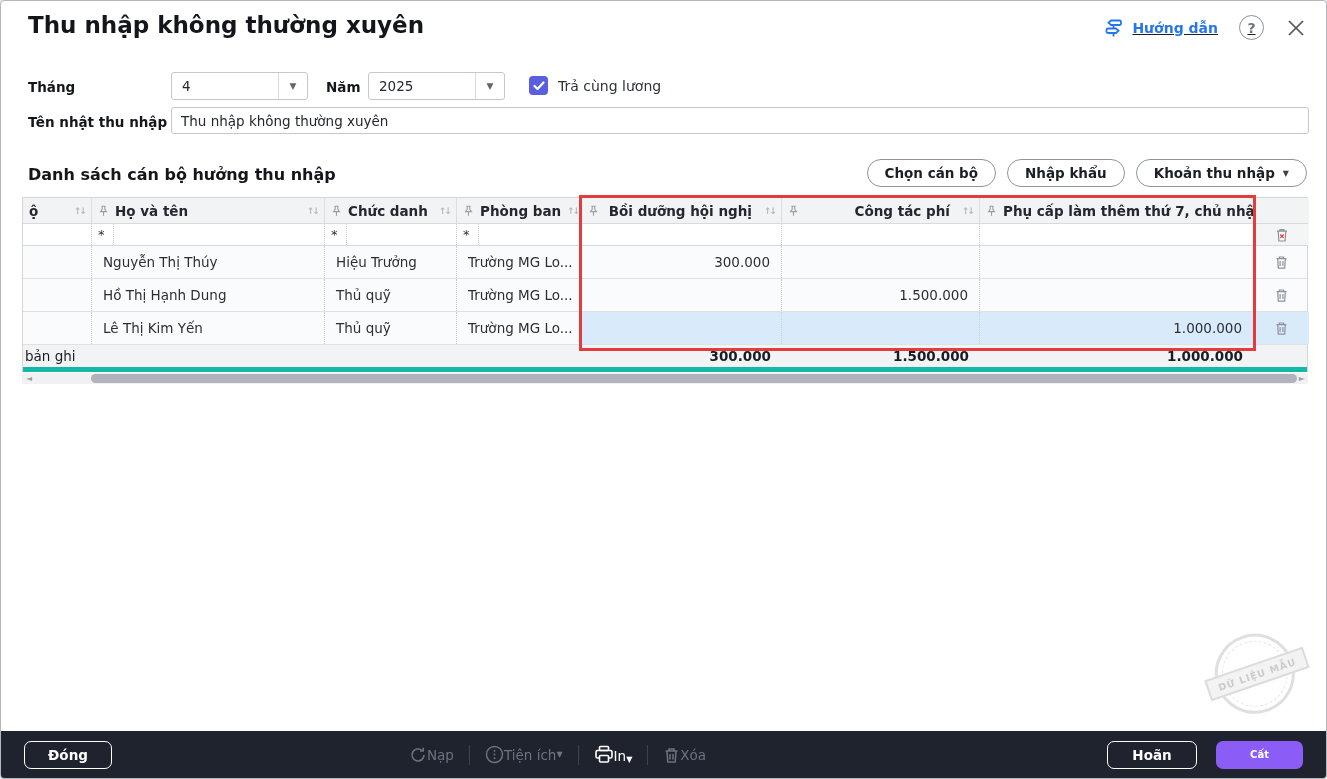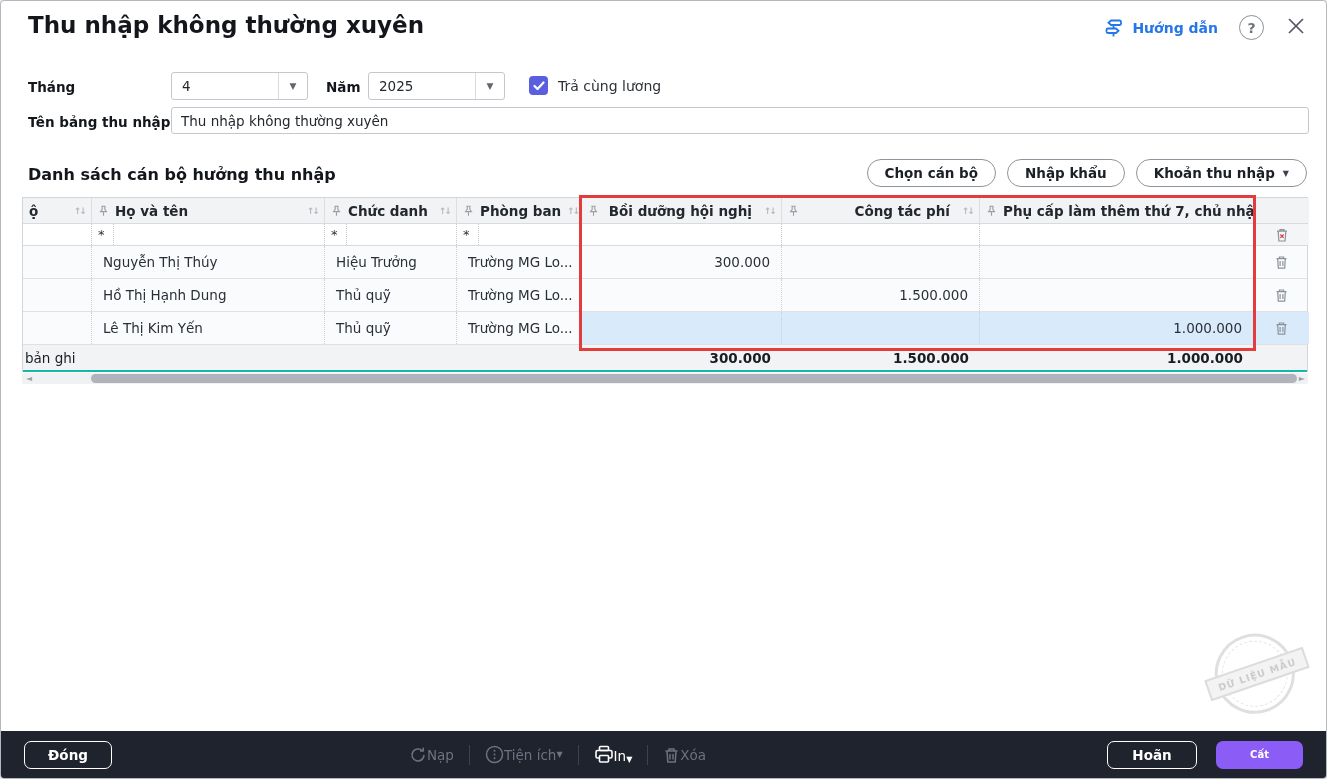--- a/index.html
+++ b/index.html
@@ -4,21 +4,21 @@
 <style>
   * { margin:0; padding:0; box-sizing:border-box; }
   html,body { width:1327px; height:779px; background:#e9e9e9; }
   body { font-family:"DejaVu Sans","Liberation Sans",sans-serif; color:#1c2026; }
 
   .dialog { position:relative; width:1327px; height:779px; background:#fff;
             border:1px solid #b4b7bd; border-radius:4px; overflow:hidden; }
 
   
   .dlg-title { position:absolute; left:27px; top:11px; font-size:23px; font-weight:bold; color:#13161b; }
-  .hdr-right { position:absolute; right:19px; top:14px; display:flex; gap:21px; }
+  .hdr-right { position:absolute; right:19px; top:14px; display:flex; align-items:center; gap:21px;text-decoration:underline; }
   .guide { display:flex; align-items:center; gap:8px; color:#2576e8; font-size:14px; font-weight:600; cursor:pointer; }
   .help-circle { width:25px; height:25px; border:1.6px solid #8b9097; border-radius:50%;
                  display:flex; align-items:center; justify-content:center;
                  color:#6d737b; font-size:14px; font-weight:bold; cursor:pointer; }
   .close-x { width:22px; height:22px; cursor:pointer; display:flex; align-items:center; justify-content:center; }
 
   
   .lbl { position:absolute; font-size:13.5px; font-weight:bold; color:#13161b; }
   .select { position:absolute; height:28px; width:137px; border:1px solid #c4c8ce; border-radius:3px;
             background:#fff; display:flex; align-items:center; cursor:pointer; }
@@ -60,21 +60,21 @@
   .frow .cell:last-child { border-right:none; background:#f4f5f7; justify-content:center; }
   .star { font-size:13px; color:#2d323a; }
   .fsep { border-left:1px dotted #c7cad0; height:100%; }
 
   .drow { height:33px; background:#fafbfc; border-bottom:1px solid #dfe1e5; }
   .drow .cell { border-right:1px dotted #ccd0d5; padding:0 11px; color:#2a2f37; }
   .drow .cell:last-child { border-right:none; justify-content:center; }
   .money { justify-content:flex-end; }
   .sel { background:#d9eafb !important; }
 
-  .srow { height:27px; background:#f2f3f5; border-bottom:2px solid #14b8a6; font-weight:bold; color:#191d23; }
+  .srow { height:27px; background:#f2f3f5; border-bottom:5px solid #14b8a6; font-weight:bold; color:#191d23; }
   .srow .cell { padding:0 11px; }
 
   .hscroll { position:absolute; left:21px; top:372px; width:1286px; height:11px; background:#f0f1f3;
              border-radius:2px; }
   .hthumb { position:absolute; left:69px; top:1px; width:1206px; height:9px; background:#b0b3b9; border-radius:5px; cursor:grab; }
   .sarrow { position:absolute; top:0; font-size:8px; color:#9ba0a8; line-height:11px; }
 
   .redbox { position:absolute; left:578px; top:194px; width:677px; height:156px;
             border:3px solid #e23c3c; pointer-events:none; z-index:5; }
 
@@ -147,21 +147,21 @@
     <span class="val">2025</span>
     <span class="arrow">▼</span>
   </div>
   <div class="chk">
     <svg width="12" height="10" viewBox="0 0 12 10" fill="none" stroke="#fff" stroke-width="2.2" stroke-linecap="round" stroke-linejoin="round">
       <path d="M1.5 5 L4.5 8 L10.5 1.5"></path>
     </svg>
   </div>
   <div class="chk-label">Trả cùng lương</div>
 
-  <div class="lbl" style="left:27px; top:113px;">Tên bảng thu nhập</div>
+  <div class="lbl" style="left:27px; top:113px;">Tên nhật thu nhập</div>
   <input class="txt-input" type="text" value="Thu nhập không thường xuyên" style="">
 
   <div class="list-title">Danh sách cán bộ hưởng thu nhập</div>
   <div class="pill-row">
     <div class="pill">
       <span>Chọn cán bộ</span>
     </div>
     <div class="pill">
       <span>Nhập khẩu</span>
     </div>

